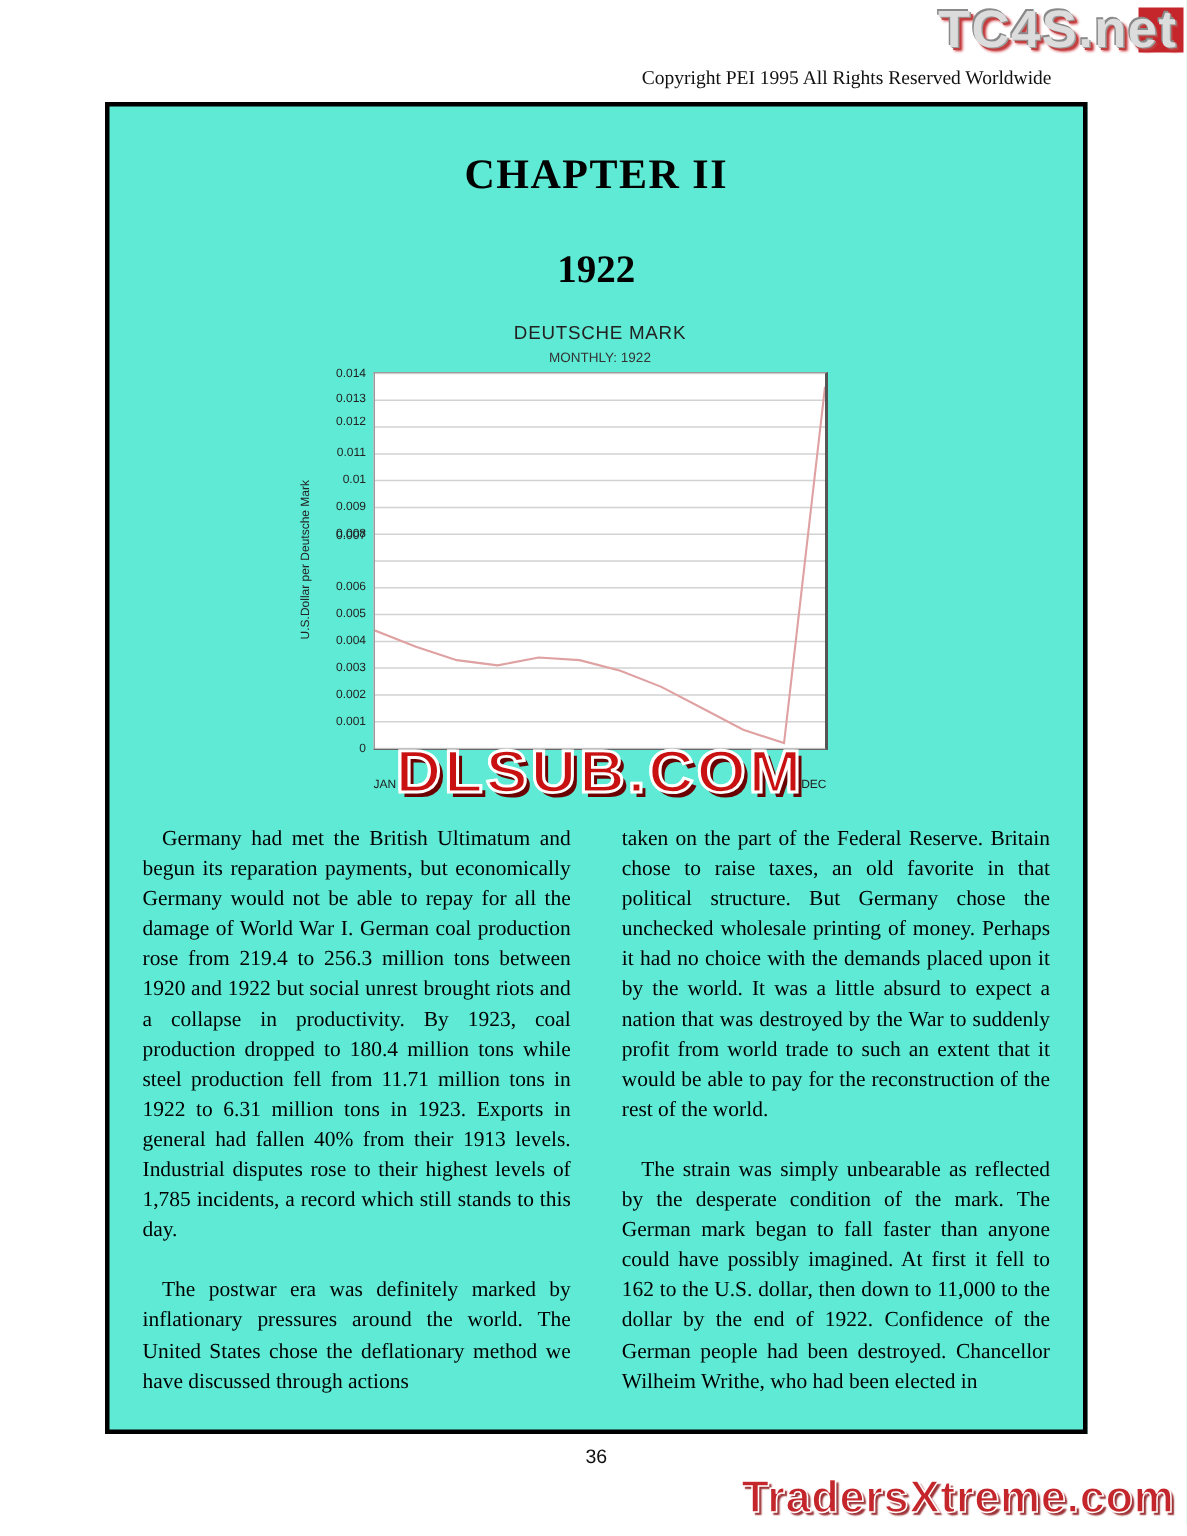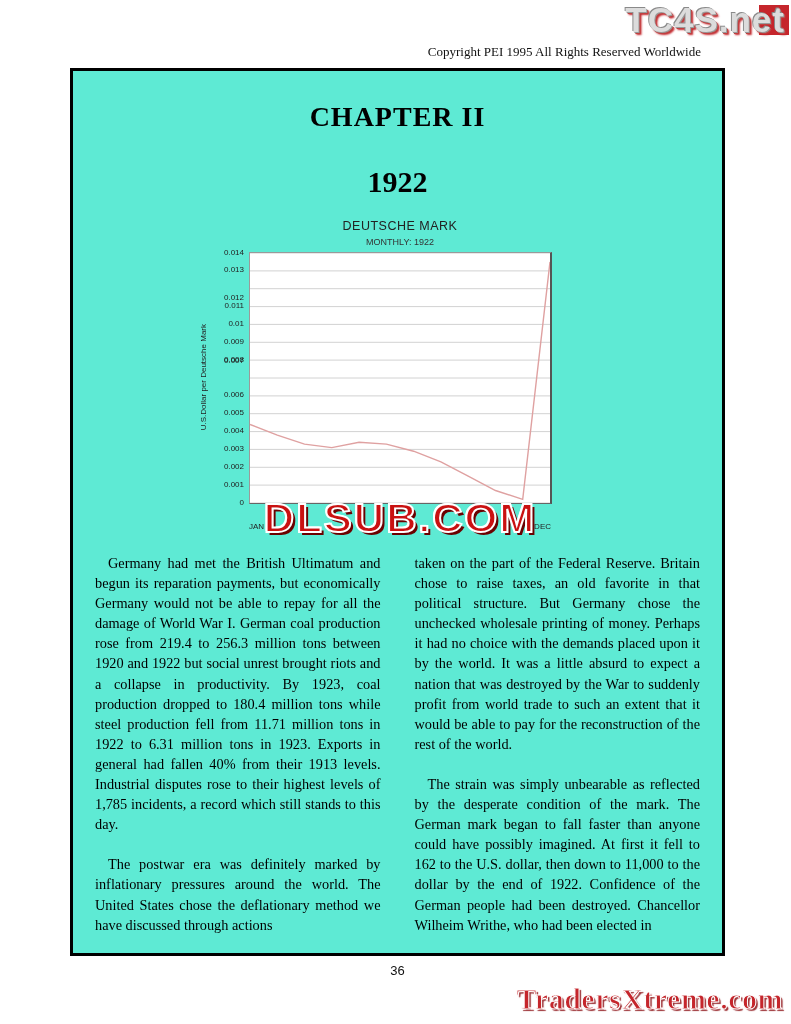--- a/index.html
+++ b/index.html
@@ -11,21 +11,21 @@
         font-weight:bold;font-size:35px;letter-spacing:1px;color:#dcdcdc;z-index:2;
         text-shadow:-1px -1px 0 #8a8a8a,1px 1px 0 #9a9a9a,2px 2px 0 #c04040,3px 3px 2px #c5262c;}
   .logo-redbox{position:absolute;right:-4px;top:5px;width:30px;height:30px;background:#c5262c;z-index:-1;}
 
   .copyright{position:absolute;top:44px;right:90px;font-size:13px;color:#111;margin-left:24px;}
 
   
   .frame{position:absolute;left:70px;top:68px;width:655px;height:888px;box-sizing:border-box;
          border:3px solid #000;background:#5eead4;padding:30px 22px 0 22px;overflow:hidden;}
   .chapter{margin:0;text-align:center;font-size:28px;font-weight:bold;letter-spacing:1px;}
-  .yeartitle{margin:32px 0 0 0;text-align:center;font-size:30px;font-weight:bold;}
+  .yeartitle{margin:32px 0 0 0;text-align:center;font-size:26px;font-weight:bold;}
 
   
   .chart{position:relative;width:356px;margin:20px 0 0 100px;}
   .chart-title{margin-left:54px;width:302px;text-align:center;
                font-family:"Liberation Sans",sans-serif;font-size:12.5px;letter-spacing:.5px;color:#222;}
   .chart-subtitle{margin:4px 0 5px 54px;width:302px;text-align:center;
                font-family:"Liberation Sans",sans-serif;font-size:9px;color:#333;}
   .chart-body{display:flex;align-items:flex-start;}
   .ylabel-wrap{width:16px;height:250px;display:flex;align-items:center;justify-content:center;}
   .ylabel{writing-mode:vertical-rl;transform:rotate(180deg);
@@ -46,21 +46,21 @@
   
   .columns{display:flex;gap:34px;margin-top:22px;justify-content:center;}
   .col{flex:1;font-size:14.3px;line-height:20.1px;text-align:justify;}
   .col p{margin:0;}
   .col p + p{margin-top:20px;}
   .col p.ind{text-indent:13px;}
 
   
   .pageno{position:absolute;left:70px;top:963px;width:655px;text-align:center;
           font-family:"Liberation Sans",sans-serif;font-size:13px;color:#111;}
-  .brand{position:absolute;right:8px;top:982px;font-family:Liberation Serif, serif;
+  .brand{position:absolute;right:8px;top:982px;font-family:Liberation Sans, sans-serif;
          font-weight:bold;font-size:30px;letter-spacing:.5px;color:#c5262c;
          -webkit-text-stroke:1px #ffffff;text-shadow:2px 2px 1px rgba(140,15,20,.85);}
 </style>
 </head>
 <body>
 
 <div class="screen">
 
   <div class="logo" style="color: rgb(220, 220, 220);">
     <span>TC4S.net</span>
@@ -77,21 +77,21 @@
     <div class="chart">
       <div class="chart-title">DEUTSCHE MARK</div>
       <div class="chart-subtitle">MONTHLY: 1922</div>
       <div class="chart-body">
         <div class="ylabel-wrap">
           <div class="ylabel">U.S.Dollar per Deutsche Mark</div>
         </div>
         <div class="yticks" id="yticks">
             <div class="ytick" style="top: -4.5px;">0.014</div>
             <div class="ytick" style="top: 13.3571px;">0.013</div>
-            <div class="ytick" style="top: 41px; margin-left: 32px;">0.012</div>
+            <div class="ytick" style="top: 28px; margin-left: 32px;">0.012</div>
             <div class="ytick" style="top: 49.0714px;">0.011</div>
             <div class="ytick" style="top: 66.9286px;">0.01</div>
             <div class="ytick" style="top: 84.7857px;">0.009</div>
             <div class="ytick" style="top: 102.643px; padding-left: 44px;">0.008</div>
             <div class="ytick" style="top: 104px;">0.007</div>
             <div class="ytick" style="top: 138.357px; padding-left: 38px;">0.006</div>
             <div class="ytick" style="top: 156.214px;">0.005</div>
             <div class="ytick" style="top: 174.071px;">0.004</div>
             <div class="ytick" style="top: 191.929px;">0.003</div>
             <div class="ytick" style="top: 209.786px;">0.002</div>

